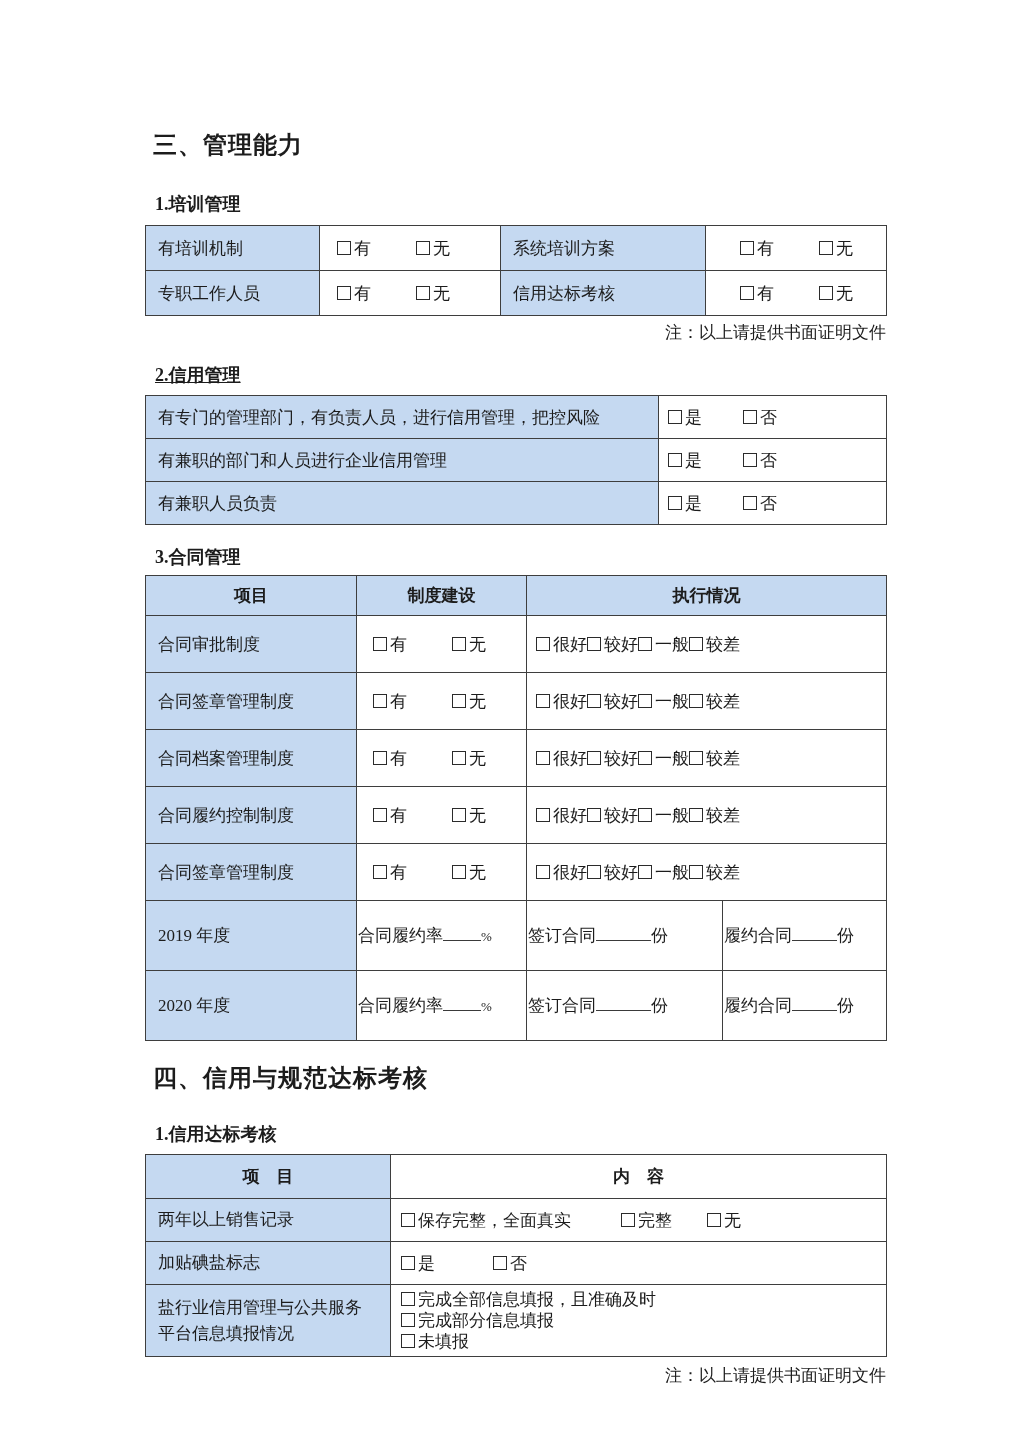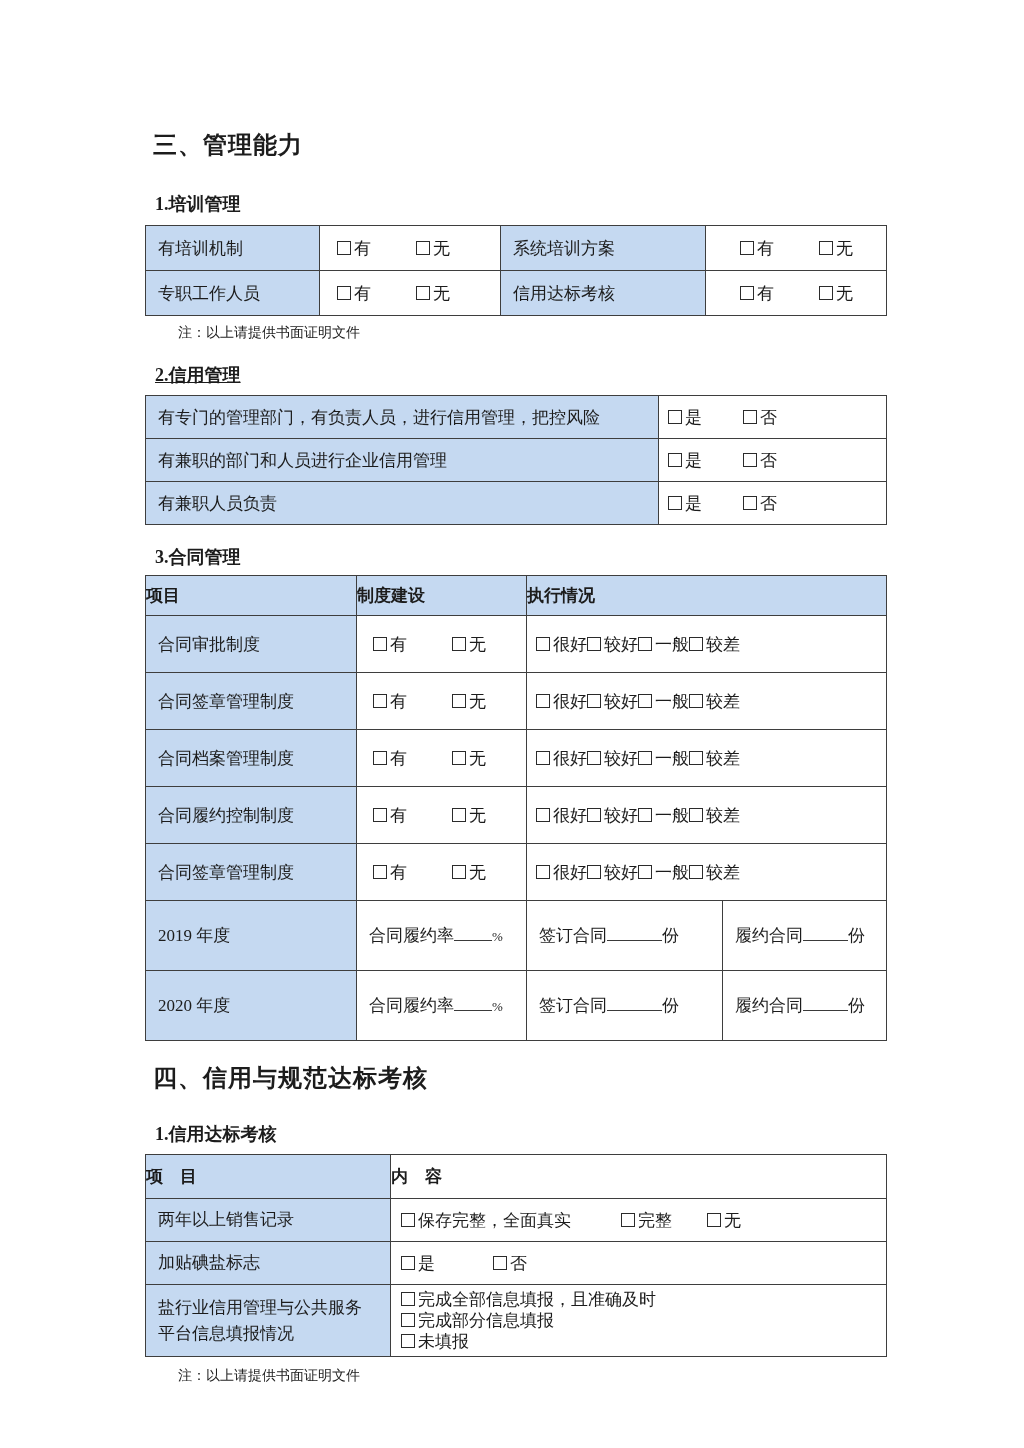--- a/index.html
+++ b/index.html
@@ -35,21 +35,21 @@
     border-collapse:collapse; table-layout:fixed;
     width:741px; font-size:17px;
   }
   td {
     border:1px solid var(--border);
     padding:0; vertical-align:middle;
     overflow:hidden;
   }
   .blue { background:var(--cell-blue); }
   .lbl  { padding-left:12px; }
-  .hdr  { font-weight:bold; }
+  .hdr  { text-align:center; font-weight:bold; }
 
   .t1 tr { height:45px; }
   .t2 tr { height:43px; }
   .t3 tr.hrow { height:40px; }
   .t3 tr.item { height:57px; }
   .t3 tr.year { height:70px; }
   .t4 tr.hrow { height:44px; }
   .t4 tr.r1, .t4 tr.r2 { height:43px; }
   .t4 tr.r3 { height:67px; }
   .t4 td.lbl { padding:0 26px 0 12px; line-height:26px; }
@@ -75,23 +75,23 @@
 
   .blank {
     display:inline-block; height:13px;
     border-bottom:1px solid #3a3a3a;
   }
   .w225 { width:225px; margin-left:4px; }
   .w38  { width:38px; }
   .w55  { width:55px; }
   .w45  { width:45px; }
   .pct  { font-size:13px; }
-  .ycell { padding-left:12px; white-space:nowrap;margin-left:35px; }
-
-  .note { font-size:14px; line-height:21px; margin:6px 0 0 33px; }
+  .ycell { padding-left:1px; white-space:nowrap;margin-left:35px; }
+
+  .note { font-size:17px; line-height:21px; margin:6px 0 0 33px;text-align:right; }
   .note.last { margin-top:8px; }
 </style>
 </head>
 <body>
 
 <div class="content">
 
   <h1 class="s3">三、管理能力</h1>
 
   <h2 class="training">1.培训管理</h2>

